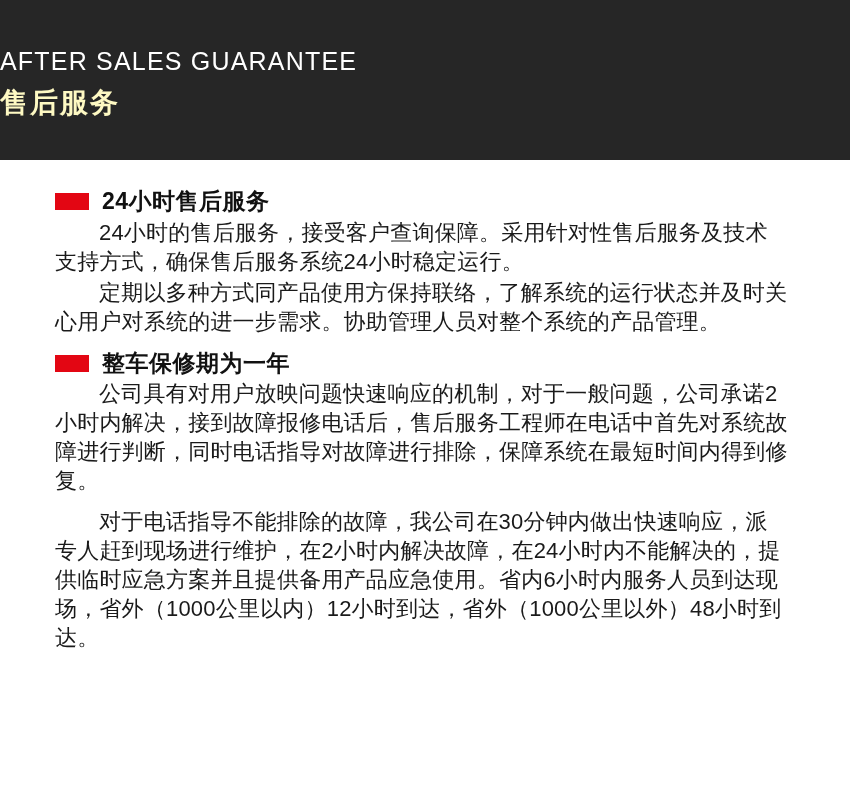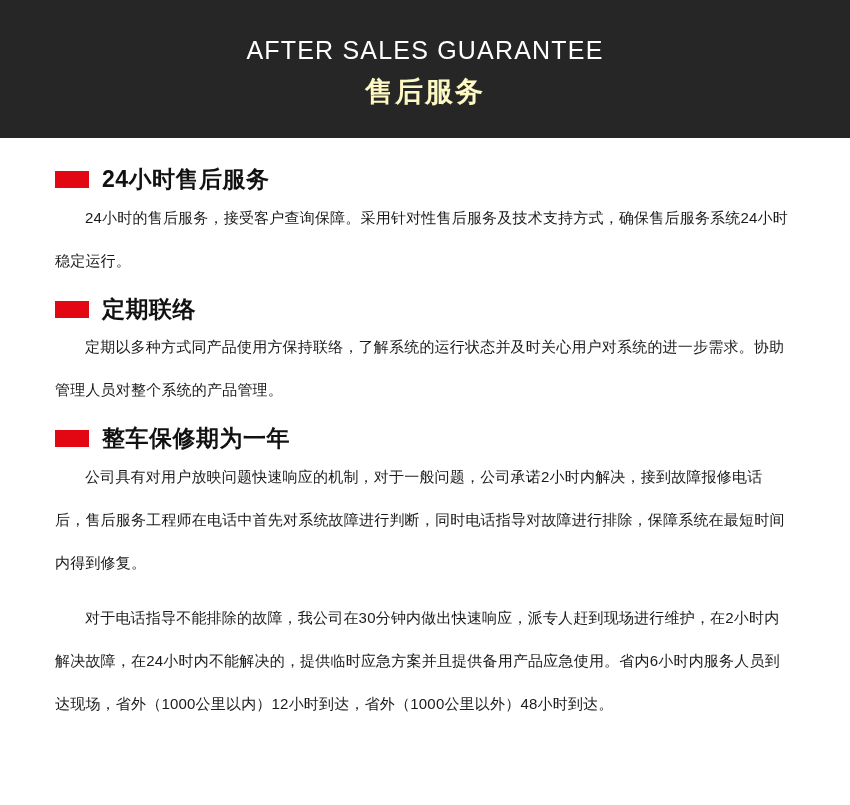--- a/index.html
+++ b/index.html
@@ -17,25 +17,24 @@
   .page {
     width: 850px;
     height: 805px;
     position: relative;
     background: #ffffff;
   }
 
   
   .banner {
     width: 850px;
-    height: 138px;
+    height: 160px;
     background: #262626;
     display: flex;
     flex-direction: column;
-    align-items: center;
     justify-content: center;
     box-sizing: border-box;
     padding-top: 6px;
   }
   .banner-en {
     color: #ffffff;
     font-size: 25px;
     letter-spacing: 1.2px;
     font-weight: 400;
     line-height: 1.2;
@@ -74,22 +73,22 @@
   }
   .sec-title {
     font-size: 23px;
     font-weight: bold;
     color: #111111;
     letter-spacing: 0.5px;
     line-height: 1.2;
   }
 
   .para {
-    font-size: 15px;
-    line-height: 43px;
+    font-size: 22px;
+    line-height: 29px;
     color: #1a1a1a;
     text-indent: 2em;
     margin: 0;
     padding: 0 6px 0 0;
     letter-spacing: 0.2px;
   }
   .para + .para {
     margin-top: 12px;
   }
 
@@ -109,24 +108,20 @@
 
     <div class="section first-section">
       <div class="sec-head">
         <span class="bullet" style="background: rgb(227, 6, 19);"></span>
         <span class="sec-title">24小时售后服务</span>
       </div>
       <p class="para">24小时的售后服务，接受客户查询保障。采用针对性售后服务及技术支持方式，确保售后服务系统24小时稳定运行。</p>
     </div>
 
     <div class="section">
-      <div class="sec-head">
-        <span class="bullet" style="background: rgb(227, 6, 19);"></span>
-        <span class="sec-title">定期联络</span>
-      </div>
       <p class="para">定期以多种方式同产品使用方保持联络，了解系统的运行状态并及时关心用户对系统的进一步需求。协助管理人员对整个系统的产品管理。</p>
     </div>
 
     <div class="section">
       <div class="sec-head">
         <span class="bullet" style="background: rgb(227, 6, 19);"></span>
         <span class="sec-title">整车保修期为一年</span>
       </div>
       <p class="para">公司具有对用户放映问题快速响应的机制，对于一般问题，公司承诺2小时内解决，接到故障报修电话后，售后服务工程师在电话中首先对系统故障进行判断，同时电话指导对故障进行排除，保障系统在最短时间内得到修复。</p>
       <p class="para">对于电话指导不能排除的故障，我公司在30分钟内做出快速响应，派专人赶到现场进行维护，在2小时内解决故障，在24小时内不能解决的，提供临时应急方案并且提供备用产品应急使用。省内6小时内服务人员到达现场，省外（1000公里以内）12小时到达，省外（1000公里以外）48小时到达。</p>

